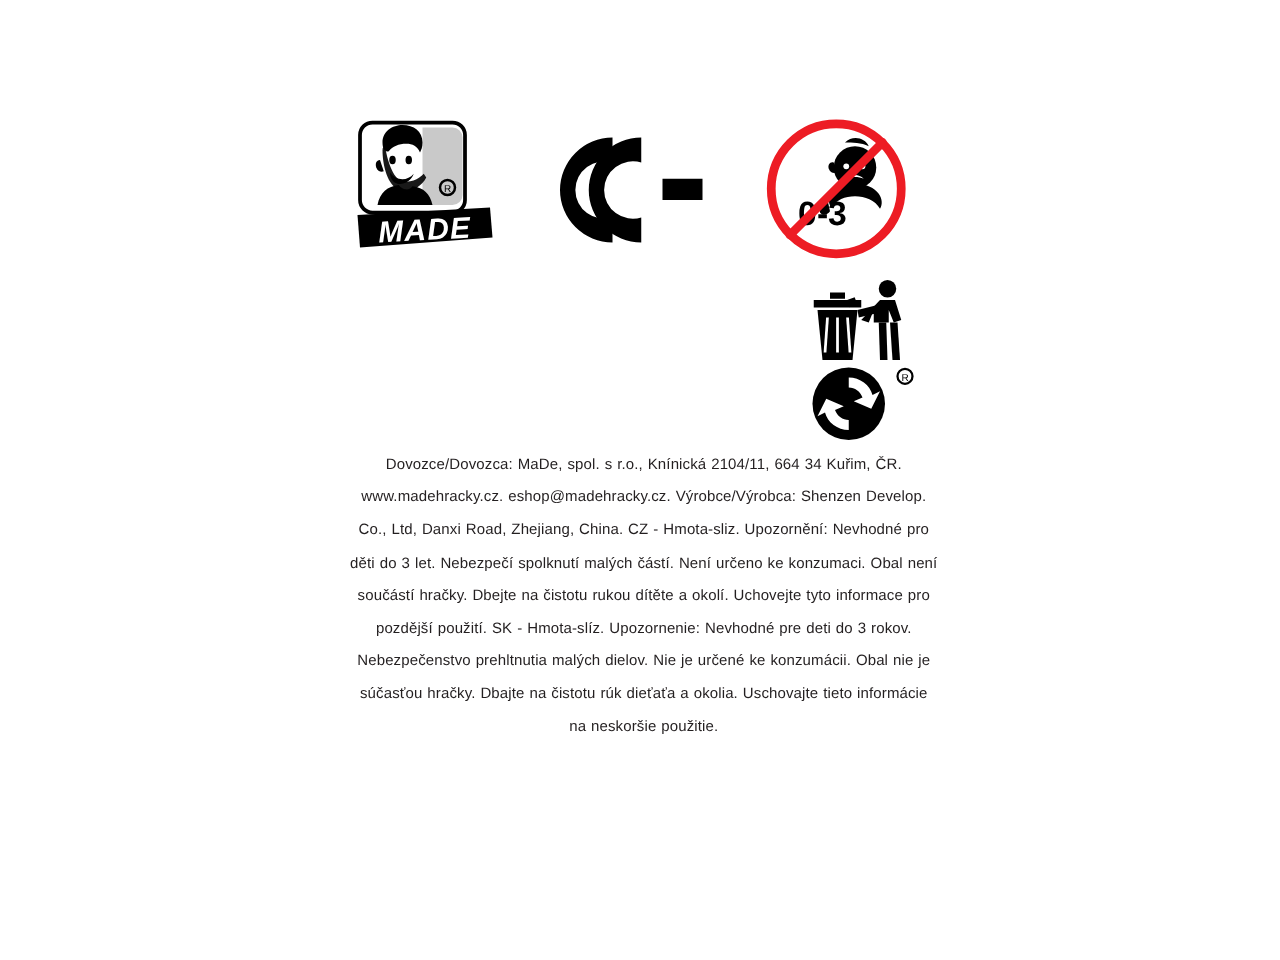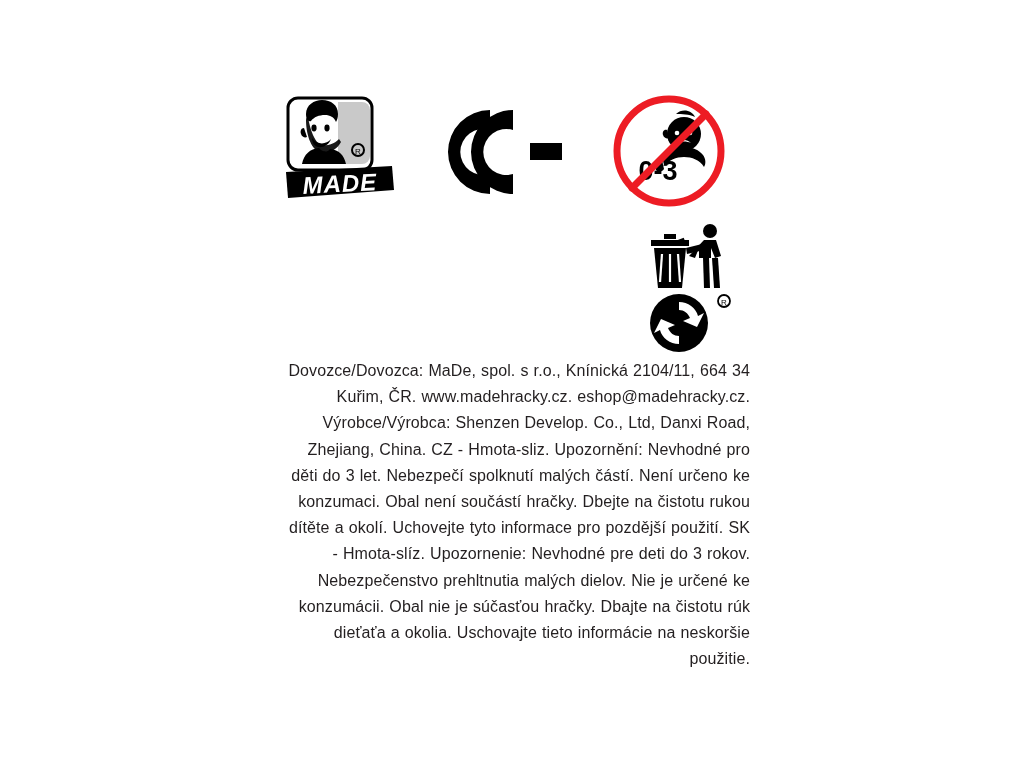--- a/index.html
+++ b/index.html
@@ -79,25 +79,25 @@
     height: 62px;
   }
   .resin-icon svg { display: block; }
 
   
   .legal-text {
     position: absolute;
     left: 280px;
     top: 358px;
     width: 470px;
-    font-size: 16px;
+    font-size: 12px;
     line-height: 26.2px;
     letter-spacing: 0.1px;
     color: #231f20;
-    text-align: right;
+    text-align: center;
     word-spacing: 0.5px;
   }
 </style>
 </head>
 <body>
 
 <div class="page">
 
   <div class="symbol-row">
 

